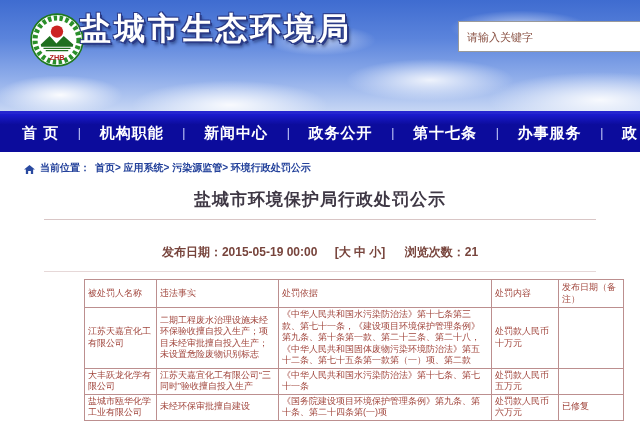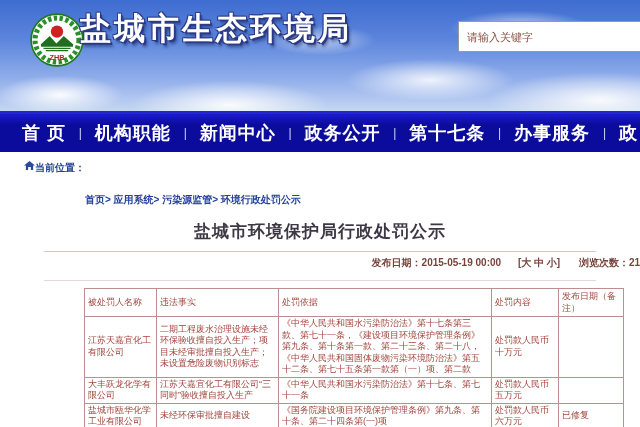--- a/index.html
+++ b/index.html
@@ -49,42 +49,42 @@
   
   .main-nav{
     height:38px;overflow:hidden;
     background:linear-gradient(180deg,var(--nav-bg-top) 0%,var(--nav-bg) 28%,var(--nav-bg) 100%);
   }
   .nav-inner{
     width:660px;height:38px;padding:0 22px;
     display:flex;align-items:center;justify-content:space-between;
   }
   .nav-item{
-    color:#ffffff;font-size:18px;font-weight:bold;letter-spacing:1px;
+    color:#ffffff;font-size:15px;font-weight:bold;letter-spacing:1px;
     text-decoration:none;white-space:nowrap;cursor:pointer;
   }
   .nav-sep{color:#cdd5ff;font-size:12px;}
   
   .breadcrumb{
-    margin:9px 0 0 24px;display:flex;align-items:flex-start;
+    margin:9px 0 0 24px;display:flex;align-items:flex-end;gap:5px;
     font-size:10px;font-weight:bold;color:var(--breadcrumb-color);
   }
   .bc-icon{width:11px;height:10px;display:inline-block;}
-  .breadcrumb a{color:var(--breadcrumb-color);text-decoration:none;cursor:pointer;margin-top:32px;}
+  .breadcrumb a{color:var(--breadcrumb-color);text-decoration:none;cursor:pointer;}
   
   .article-title{
     margin-top:13px;text-align:center;
     font-size:17px;font-weight:bold;letter-spacing:1px;color:var(--title-color);
   }
   .rule{height:0;border-top:1px solid #d9c6c6;margin:0 auto;}
   .rule1{width:552px;margin-top:8px;}
   .rule2{width:552px;margin-top:10px;border-top-color:#e6d8d8;}
   .meta{
-    margin-top:4px;text-align:right;
-    font-size:10px;font-weight:bold;color:var(--date-color);
+    margin-top:24px;text-align:center;
+    font-size:12px;font-weight:bold;color:var(--date-color);
   }
   .meta .size-ctl{margin:0 14px;cursor:pointer;}
   .meta .views-label{margin-left:2px;}
   
   table.penalty{
     margin:7px 0 0 84px;width:539px;table-layout:fixed;
     border-collapse:collapse;
     font-size:9px;line-height:1.28;color:var(--table-text);
   }
   table.penalty th,table.penalty td{

